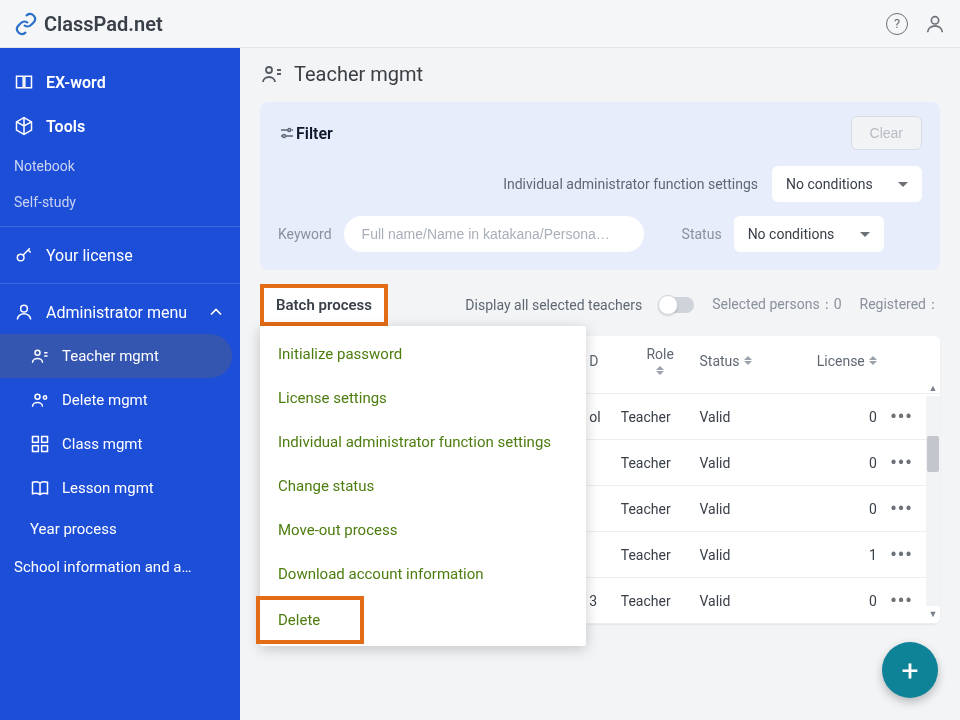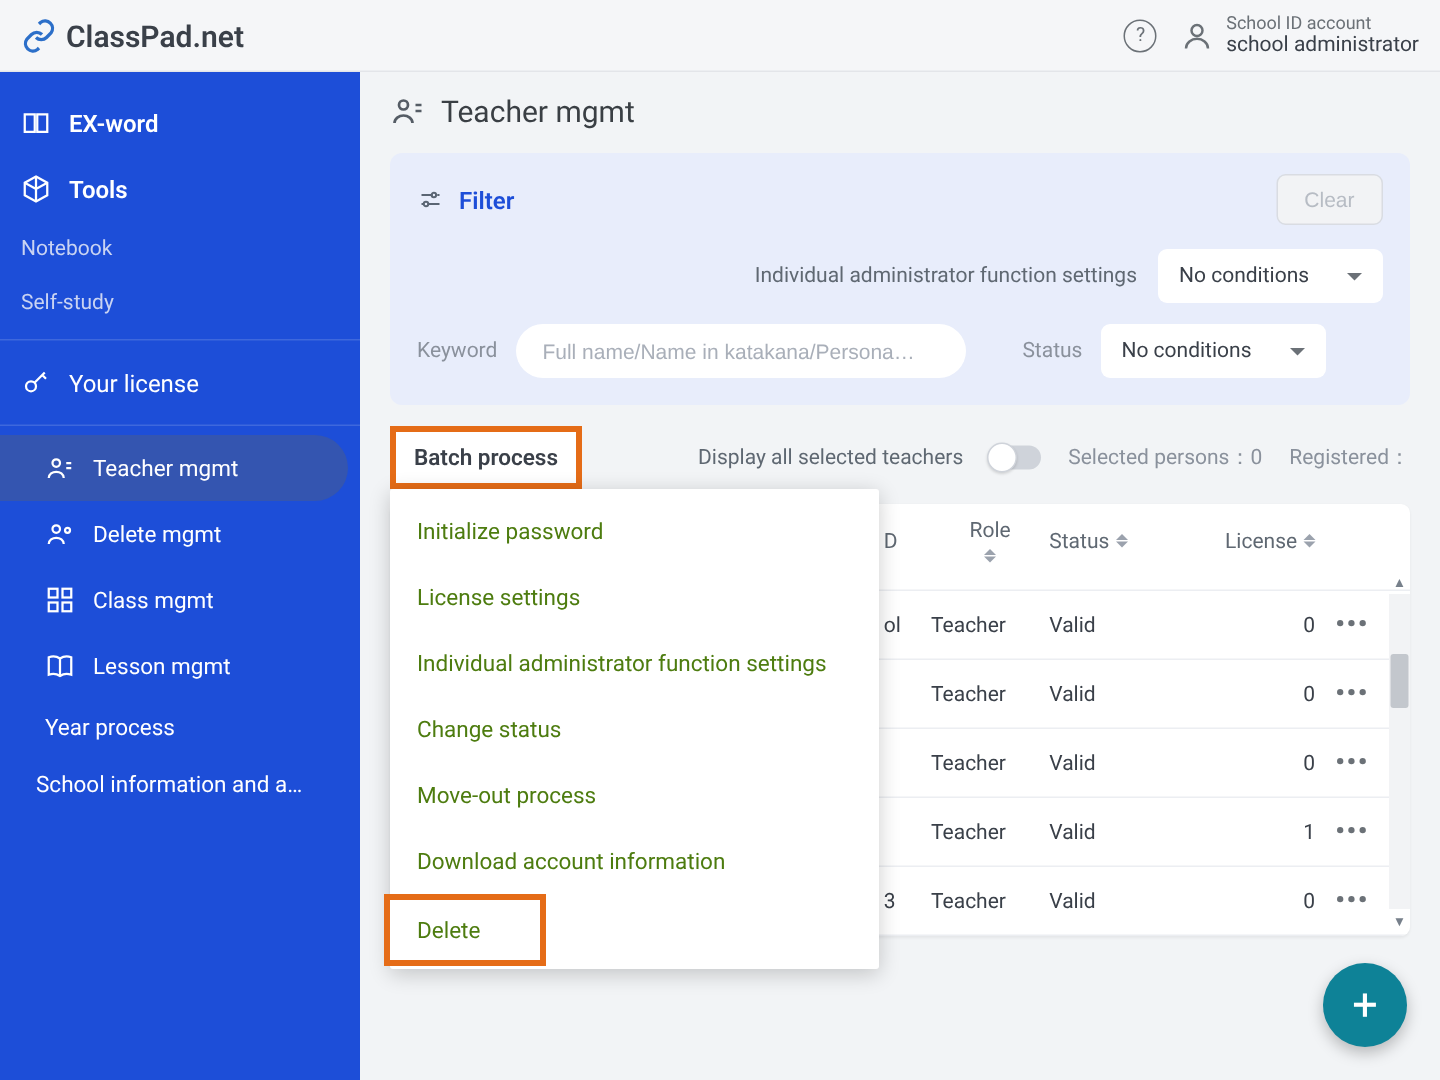--- a/index.html
+++ b/index.html
@@ -30,21 +30,21 @@
   .chevron-down { margin-left: auto; }
   
   .content { flex: 1; padding: 14px 20px 0 20px; position: relative; overflow: hidden; }
   .page-header { display: flex; align-items: center; gap: 10px; margin-bottom: 16px; }
   .page-header-icon { width: 24px; height: 24px; color: #555c65; }
   .page-title { font-size: 20px; color: #3a3f44; font-weight: 400; }
   
   .filter-card { background: #e8edfb; border-radius: 8px; padding: 0; margin-bottom: 14px; }
   .filter-head { display: flex; align-items: center; padding: 14px 18px 12px; }
   .filter-head-icon { width: 18px; height: 18px; color: #5a6573; }
-  .filter-title { font-size: 16px; font-weight: 600; color: #1d4ed8; margin-left: 10px; }
+  .filter-title { font-size: 16px; font-weight: 600; color: #0f172a; margin-left: 0; }
   .clear-btn { margin-left: auto; background: #f2f3f5; border: 1px solid #d9dce2; color: #b7bcc4; padding: 8px 18px; border-radius: 6px; font-size: 14px; }
   .filter-body { padding: 4px 18px 18px; display: flex; flex-direction: column; gap: 14px; }
   .filter-row { display: flex; align-items: center; gap: 14px; }
   .filter-label { font-size: 14px; color: #8a919c; text-align: right; }
   .filter-label.right { margin-left: auto; width: 260px; color: #5f6872; font-size: 14px; line-height: 1.3; }
   .dropdown { background: #fff; border-radius: 6px; padding: 10px 14px; font-size: 14px; color: #3a4049; display: flex; align-items: center; min-width: 150px; }
   .dropdown .caret { margin-left: auto; border-left: 5px solid transparent; border-right: 5px solid transparent; border-top: 5px solid #6b7177; }
   .keyword-input { background: #fff; border: none; border-radius: 22px; padding: 10px 18px; font-size: 14px; color: #3a3f44; width: 300px; }
   .keyword-input::placeholder { color: #a9afb9; }
   .filter-row2 { display: flex; align-items: center; gap: 12px; }
@@ -104,24 +104,20 @@
       </svg>
     <span class="logo-text">ClassPad.net</span>
   </div>
   <div class="topbar-right">
     <div class="help-circle">?</div>
     <div class="user-wrap">
       <svg class="user-icon" viewBox="0 0 24 24" fill="none" stroke="currentColor" stroke-width="1.8">
           <circle cx="12" cy="8" r="4"></circle>
           <path d="M4 21c0-4 4-7 8-7s8 3 8 7"></path>
         </svg>
-      <div class="user-text">
-        <span class="user-line1">School ID account</span>
-        <span class="user-line2">school administrator</span>
-      </div>
     </div>
   </div>
 </div>
 
 <div class="main">
   <div class="sidebar">
     <div class="side-item bold">
       <svg class="side-icon" viewBox="0 0 24 24" fill="none" stroke="currentColor" stroke-width="1.8">
           <path d="M3 5h8v14H3zM13 5h8v14h-8z"></path>
         </svg>
@@ -142,20 +138,30 @@
     </div>
     <hr class="side-divider">
     <div class="side-item">
       <svg class="side-icon" viewBox="0 0 24 24" fill="none" stroke="currentColor" stroke-width="1.8">
           <circle cx="8" cy="15" r="4"></circle>
           <path d="M11 12l8-8M17 6l3 3"></path>
         </svg>
       <span>Your license</span>
     </div>
     <hr class="side-divider">
+    <div class="side-item">
+      <svg class="side-icon" viewBox="0 0 24 24" fill="none" stroke="currentColor" stroke-width="1.8">
+          <circle cx="12" cy="8" r="4"></circle>
+          <path d="M4 21c0-4 4-7 8-7s8 3 8 7"></path>
+        </svg>
+      <span>Administrator menu</span>
+      <svg class="side-icon chevron-down" viewBox="0 0 24 24" fill="none" stroke="currentColor" stroke-width="2">
+          <path d="M6 15l6-6 6 6"></path>
+        </svg>
+    </div>
     <div class="side-item sub active">
       <svg class="side-icon" viewBox="0 0 24 24" fill="none" stroke="currentColor" stroke-width="1.8">
           <circle cx="9" cy="8" r="3"></circle>
           <path d="M3 20c0-3 3-5 6-5s6 2 6 5"></path>
           <path d="M17 8l4 0M17 12l4 0"></path>
         </svg>
       <span>Teacher mgmt</span>
     </div>
     <div class="side-item sub">
       <svg class="side-icon" viewBox="0 0 24 24" fill="none" stroke="currentColor" stroke-width="1.8">
@@ -177,21 +183,21 @@
     <div class="side-item sub">
       <svg class="side-icon" viewBox="0 0 24 24" fill="none" stroke="currentColor" stroke-width="1.8">
           <path d="M3 5c3-1 6-1 9 1 3-2 6-2 9-1v14c-3-1-6-1-9 1-3-2-6-2-9-1z"></path>
           <path d="M12 6v14"></path>
         </svg>
       <span>Lesson mgmt</span>
     </div>
     <div class="side-item small" style="font-size:15px;color:#fff;padding-left:30px;">
       <span>Year process</span>
     </div>
-    <div class="side-item small" style="font-size:15px;color:#fff;padding-left:24px;">
+    <div class="side-item small" style="font-size:15px;color:#fff;padding-left:14px;">
       <span class="truncate">School information and a…</span>
     </div>
   </div>
 
   <div class="content">
     <div class="page-header">
       <svg class="page-header-icon" viewBox="0 0 24 24" fill="none" stroke="currentColor" stroke-width="1.8">
           <circle cx="9" cy="8" r="3"></circle>
           <path d="M3 20c0-3 3-5 6-5s6 2 6 5"></path>
           <path d="M17 8l4 0M17 12l4 0"></path>

